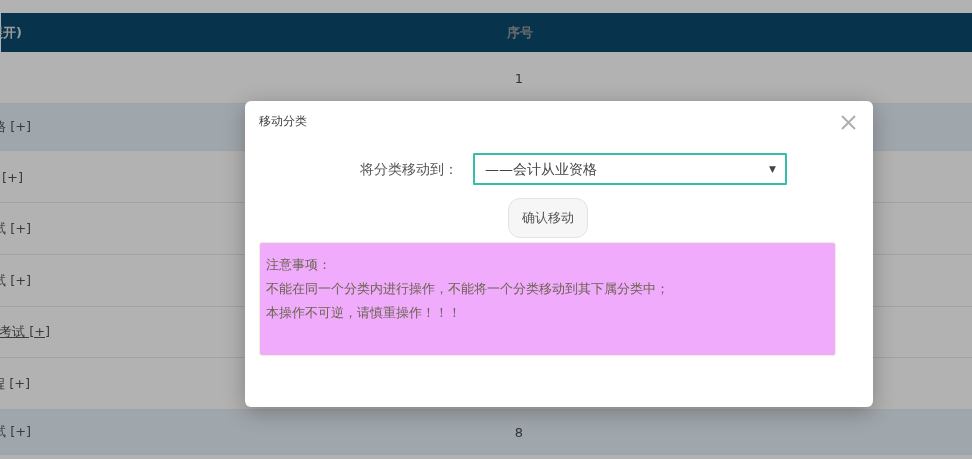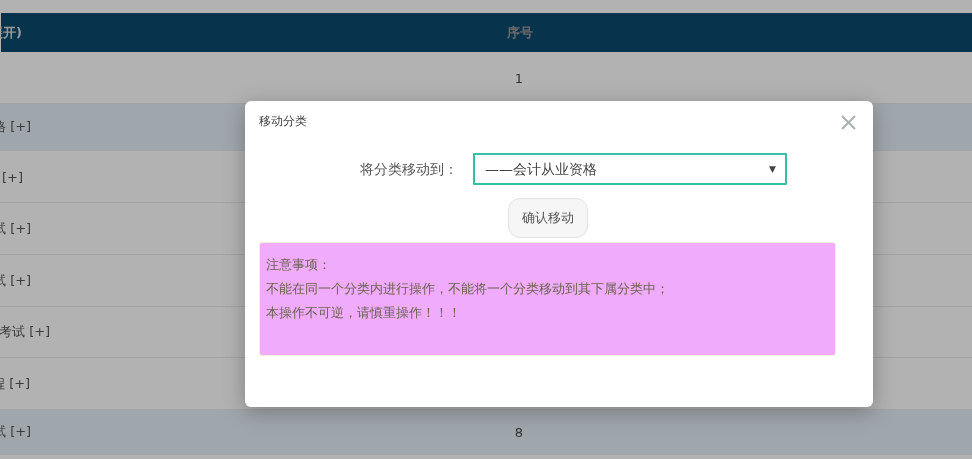--- a/index.html
+++ b/index.html
@@ -41,21 +41,21 @@
   .r4{top:203px;height:51px;}
   .r5{top:255px;height:51px;}
   .r6{top:307px;height:50px;}
   .r7{top:358px;height:51px;}
   .r8{top:410px;height:44px;}
   .r1 .cat{left:2px;}
   .r2 .cat{left:-7px;}
   .r3 .cat{left:2px;}
   .r4 .cat{left:-7px;}
   .r5 .cat{left:-7px;}
-  .r6 .cat{left:-1px;}
+  .r6 .cat{left:-1px;text-decoration:underline;}
   .r7 .cat{left:-8px;}
   .r8 .cat{left:-7px;}
   
   .overlay{
     position:absolute;inset:0;z-index:10;background:rgba(0,0,0,0.30);
   }
   
   .modal{
     position:absolute;z-index:20;left:245px;top:101px;width:628px;height:306px;
     background:#ffffff;border-radius:6px;

